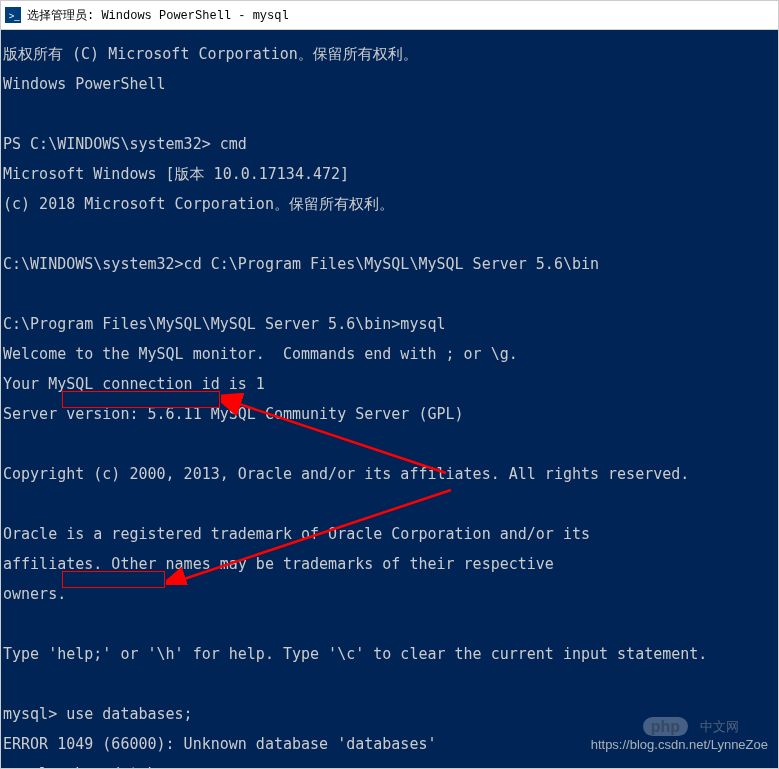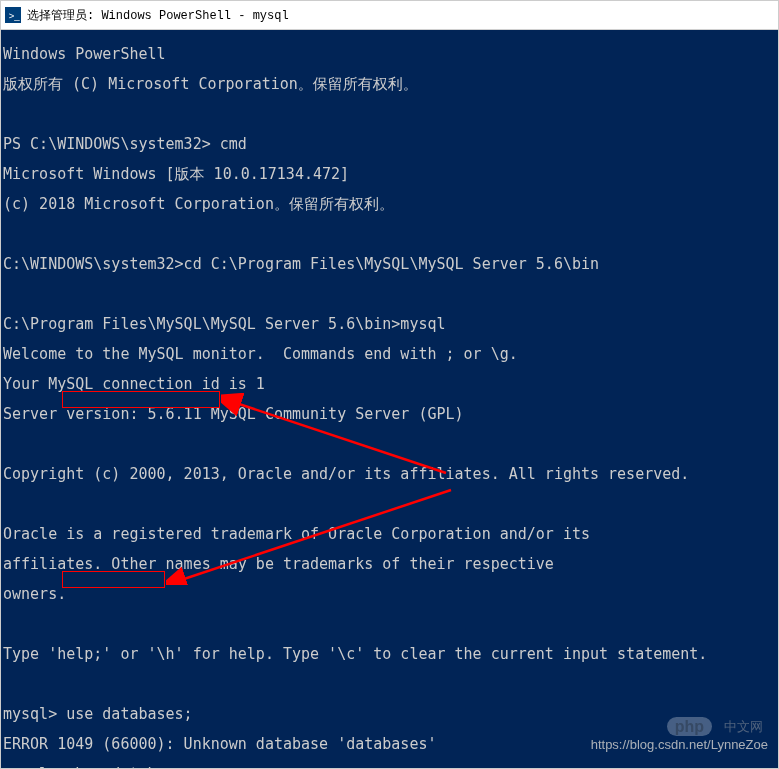--- a/index.html
+++ b/index.html
@@ -70,21 +70,21 @@
       position: absolute;
       border: 1px solid #ff0000;
       pointer-events: none;
     }
     .arrow-svg {
       position: absolute;
       pointer-events: none;
     }
     .watermark-php {
       position: absolute;
-      right: 15px;
+      right: 39px;
       bottom: 32px;
       opacity: 0.45;
       display: flex;
       align-items: center;
     }
     .watermark-php-circle {
       background: rgba(255,255,255,0.6);
       border-radius: 14px;
       padding: 2px 8px;
       color: #777;
@@ -116,22 +116,22 @@
     <div class="titlebar-icon">
       <svg width="14" height="14" viewBox="0 0 16 16">
           <rect width="16" height="16" fill="#003f7a"></rect>
           <text x="3" y="12" fill="#fff" font-size="11" font-family="Arial">&gt;_</text>
         </svg>
     </div>
     <span class="titlebar-text">选择管理员: Windows PowerShell - mysql</span>
   </div>
 
   <div class="terminal">
+<div class="line">版权所有 (C) Microsoft Corporation。保留所有权利。</div>
 <div class="line">Windows PowerShell</div>
-<div class="line">版权所有 (C) Microsoft Corporation。保留所有权利。</div>
 <div class="line"></div>
 <div class="line">PS C:\WINDOWS\system32&gt; cmd</div>
 <div class="line">Microsoft Windows [版本 10.0.17134.472]</div>
 <div class="line">(c) 2018 Microsoft Corporation。保留所有权利。</div>
 <div class="line"></div>
 <div class="line">C:\WINDOWS\system32&gt;cd C:\Program Files\MySQL\MySQL Server 5.6\bin</div>
 <div class="line"></div>
 <div class="line">C:\Program Files\MySQL\MySQL Server 5.6\bin&gt;mysql</div>
 <div class="line">Welcome to the MySQL monitor.  Commands end with ; or \g.</div>
 <div class="line">Your MySQL connection id is 1</div>

